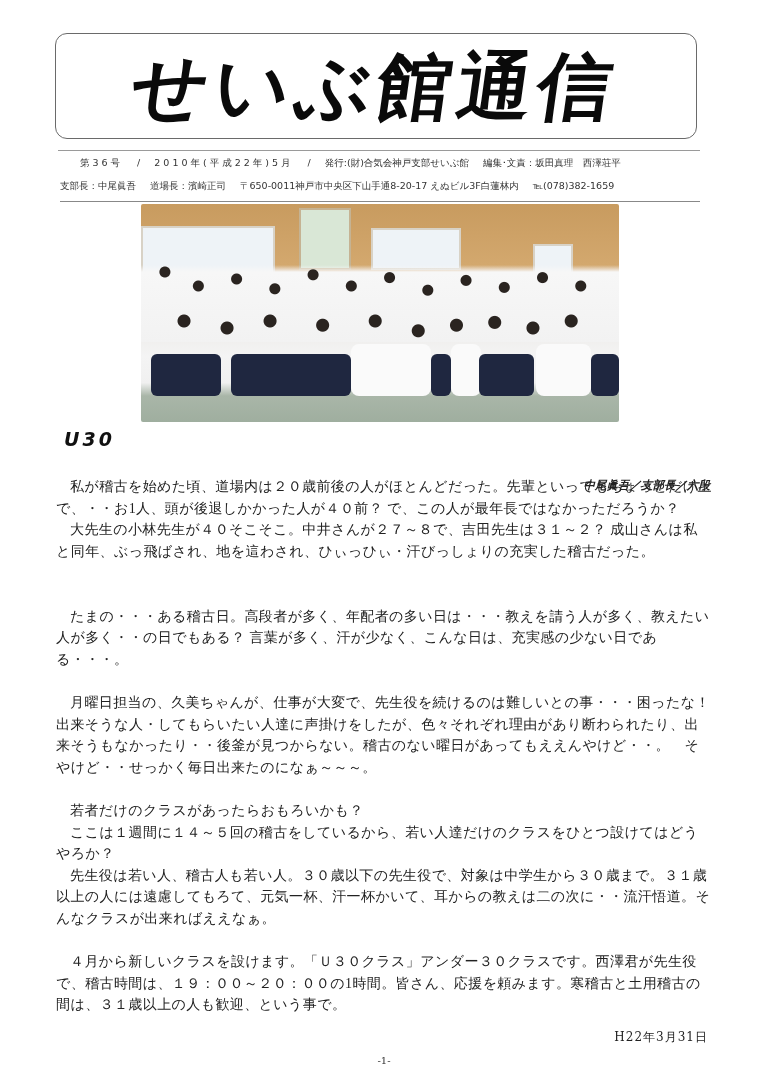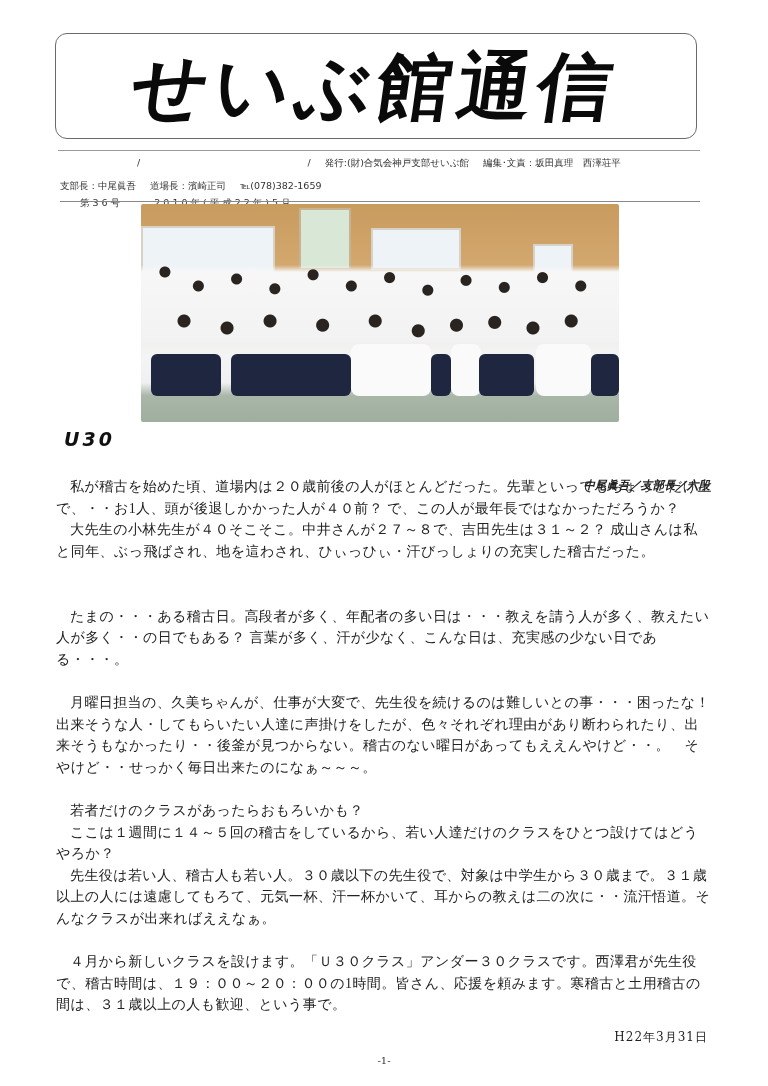--- a/index.html
+++ b/index.html
@@ -22,21 +22,21 @@
     position: absolute; left: 58px; top: 150px; width: 642px; height: 0;
     border-top: 1px solid #9a9a9a;
   }
   .info-line {
     position: absolute; left: 60px; width: 640px; font-family: "DejaVu Sans", "Liberation Sans", sans-serif;
     font-size: 9.5px; color: #333; white-space: nowrap; display: flex;
   }
   .info1 { top: 157px; padding-left: 20px; }
   .info2 { top: 180px; border-bottom: 1px solid #888; padding-bottom: 8px; }
   .info-line span { margin-right: 14px; }
-  .info1 .issue { letter-spacing: 3px; margin-top: 40px; }
+  .info1 .issue { letter-spacing: 3px; }
   .info1 .sep { margin-right: 14px; }
   .photo {
     position: absolute; left: 141px; top: 204px; width: 478px; height: 218px;
     overflow: hidden; border-radius: 2px;
     background: linear-gradient(180deg, #c89b5f 0%, #d3a86e 28%, #b78a55 42%, #e8e6e2 48%, #f4f4f4 70%, #f0f0f0 82%, #a9b6a8 88%, #9fae9f 100%);
   }
   .photo .window { position: absolute; background: #eef3f7; border: 2px solid #d8d2c6; }
   .photo .scroll { position: absolute; background: #d9e7d6; border: 2px solid #c5b393; }
   .photo .people {
     position: absolute; left: 0; right: 0; top: 40px; height: 140px;
@@ -108,20 +108,21 @@
   <span class="sep">/</span>
   <span class="issue">2010年(平成22年)5月</span>
   <span class="sep">/</span>
   <span>発行:(財)合気会神戸支部せいぶ館</span>
   <span>編集･文責：坂田真理　西澤荘平</span>
 </div>
 
 <div class="info-line info2">
   <span>支部長：中尾眞吾</span>
   <span>道場長：濱崎正司</span>
+  <span>〒650-0011神戸市中央区下山手通8-20-17 えぬビル3F白蓮林内</span>
   <span>℡(078)382-1659</span>
 </div>
 
 <div class="photo">
   <div class="window" style="left:0;top:22px;width:130px;height:45px;"></div>
   <div class="scroll" style="left:158px;top:4px;width:48px;height:58px;"></div>
   <div class="window" style="left:230px;top:24px;width:86px;height:38px;"></div>
   <div class="window" style="left:392px;top:40px;width:36px;height:36px;"></div>
   <div class="people"></div>
   <div class="hakama" style="left:10px;width:70px;"></div>

